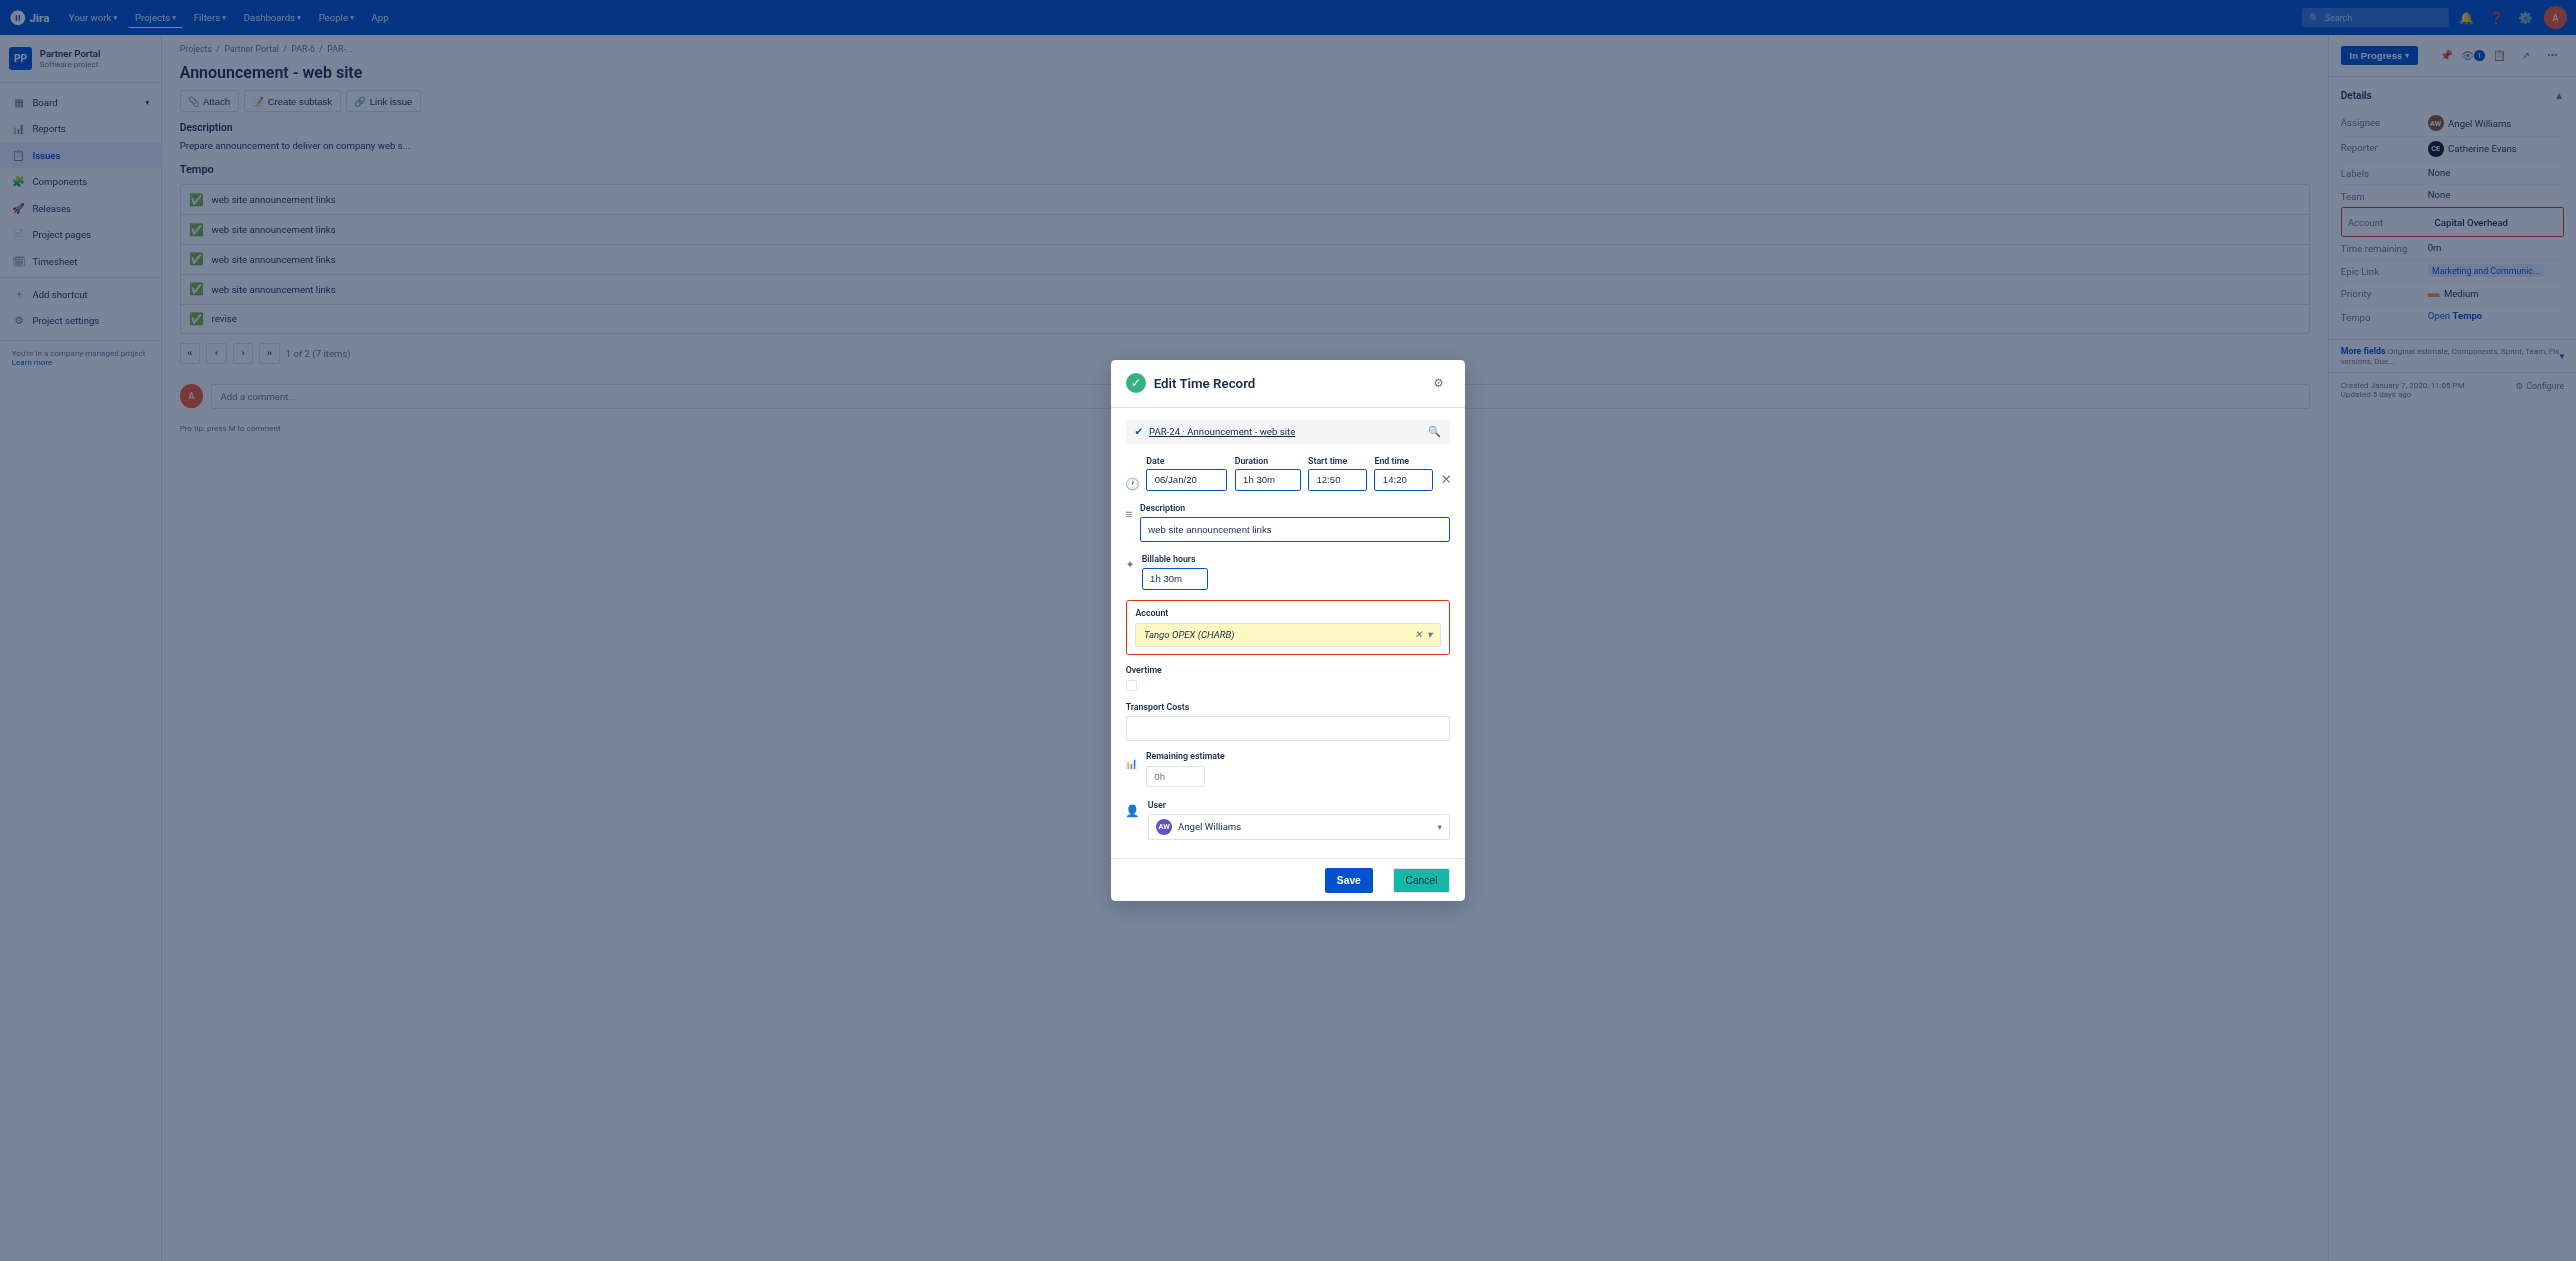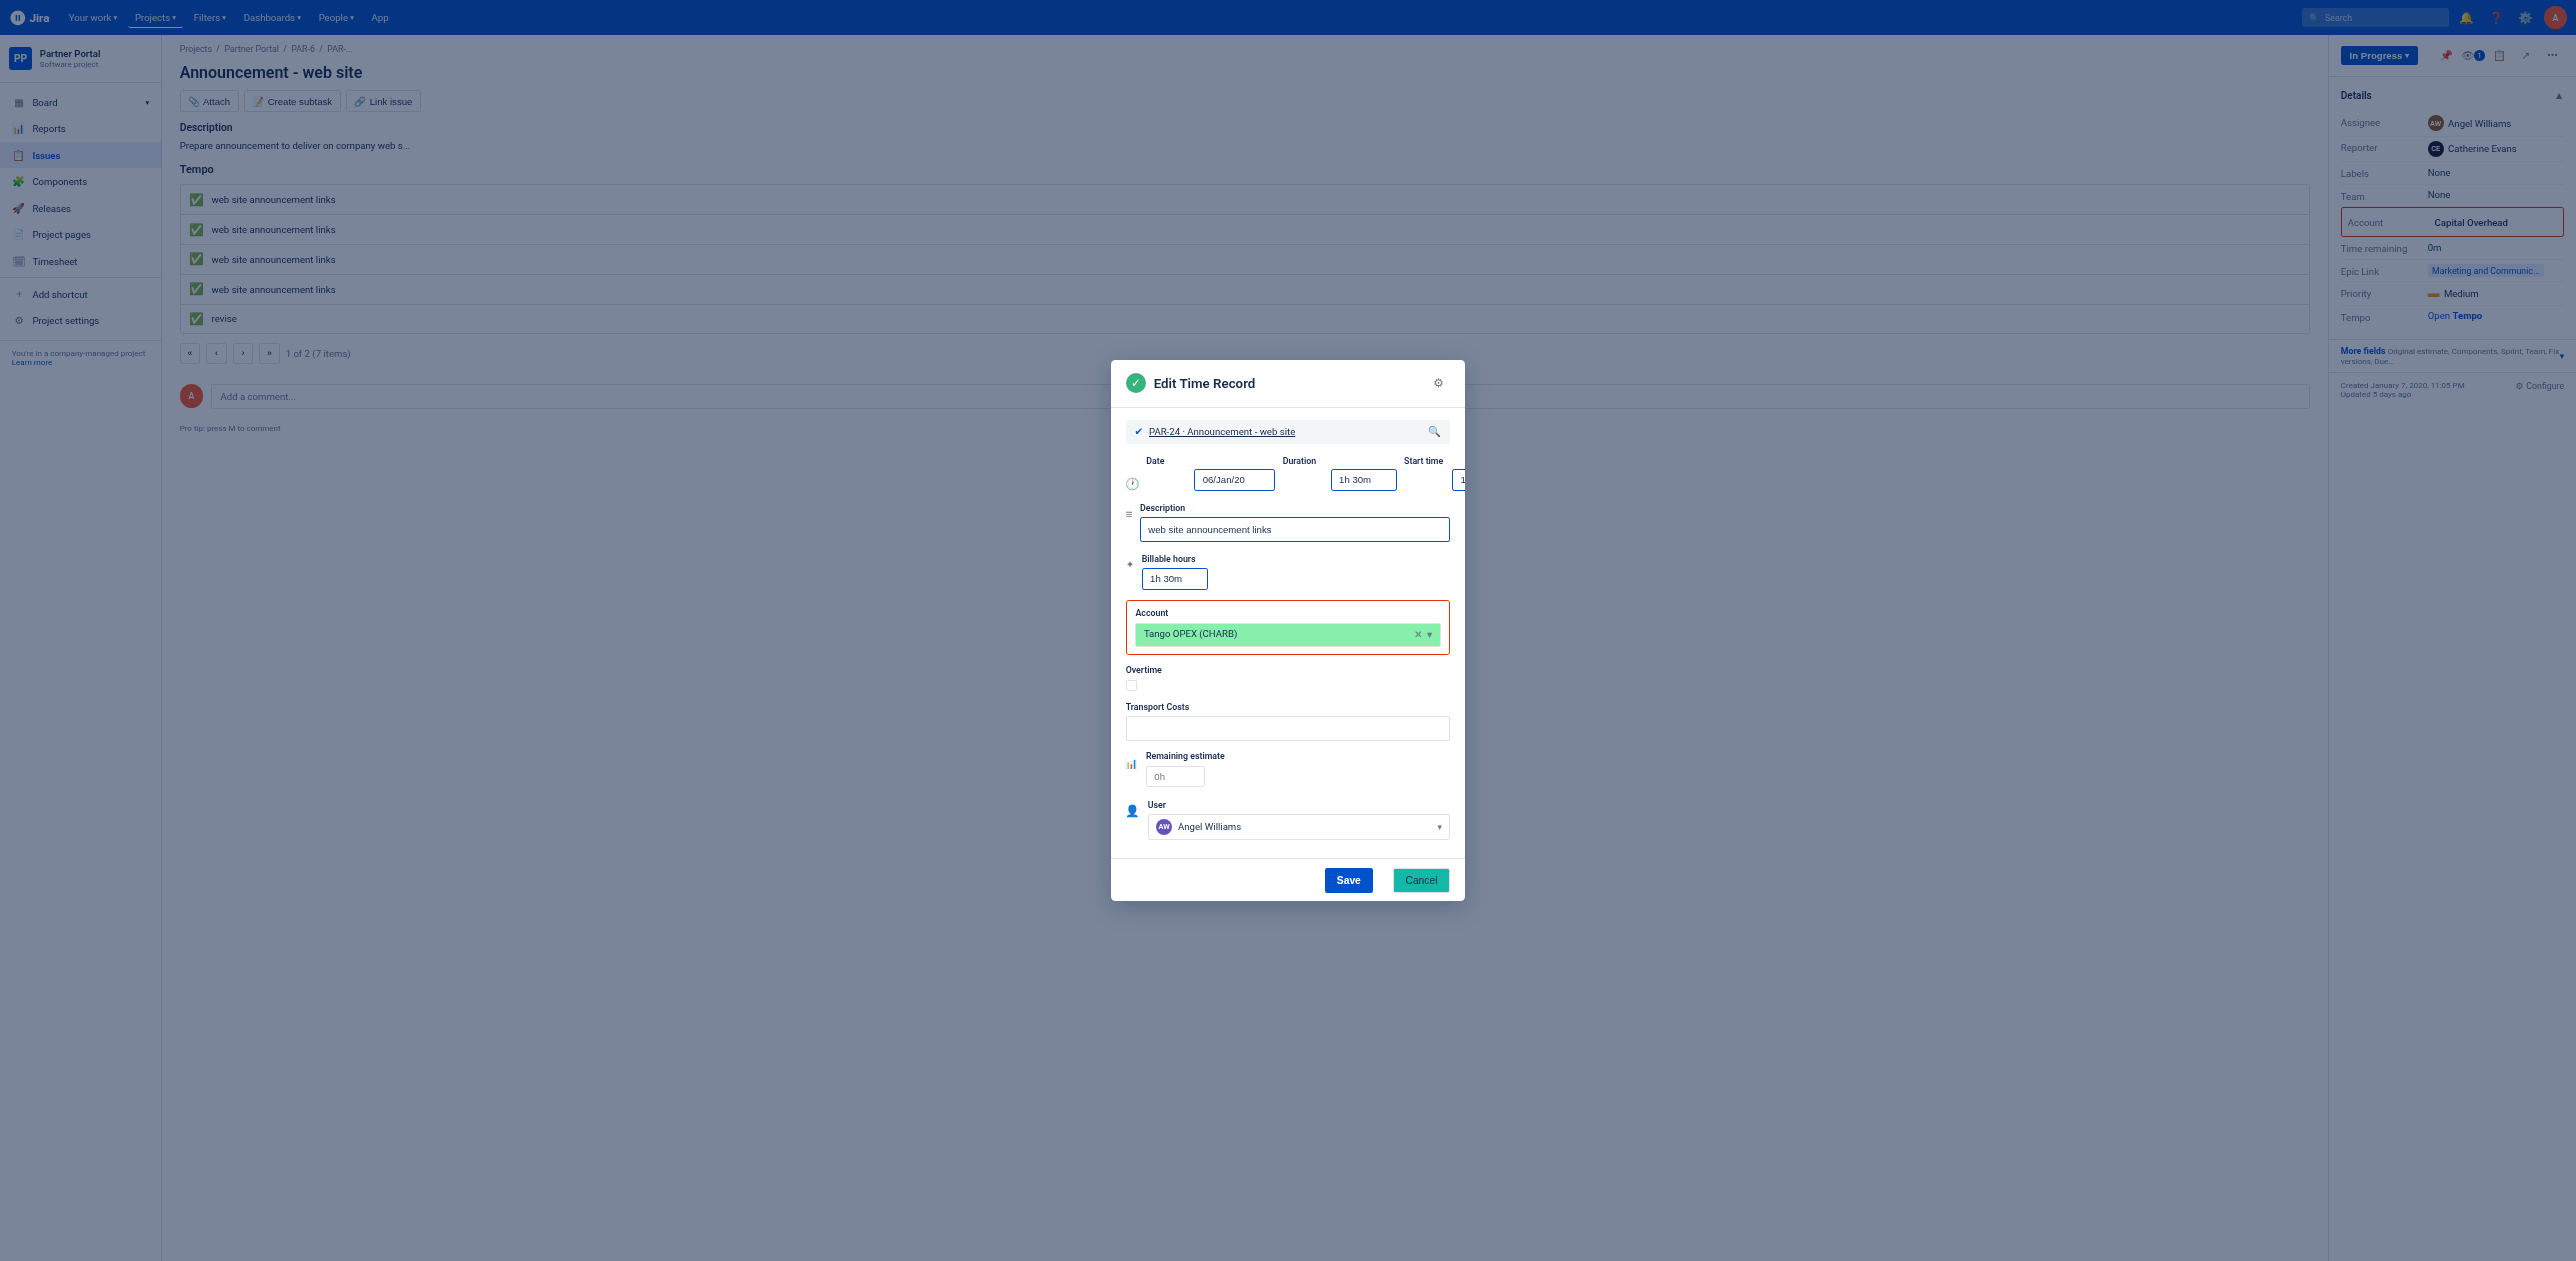--- a/index.html
+++ b/index.html
@@ -117,33 +117,33 @@
     .modal-title { font-size: 13.3px; font-weight: 600; color: #172b4d; flex: 1; }
     .modal-gear { width: 23.6px; height: 23.6px; display: flex; align-items: center; justify-content: center; color: #6b778c; cursor: pointer; border-radius: 2.2px; font-size: 11.8px; }
 
     .modal-body { padding: 11.8px 14.7px; }
     .modal-task-row { display: flex; align-items: center; gap: 5.9px; background: #f4f5f7; border-radius: 2.9px; padding: 5.9px 8.8px; margin-bottom: 11.8px; }
     .modal-task-icon { color: #0052cc; font-size: 10.3px; }
     .modal-task-text { flex: 1; font-size: 9.6px; color: #172b4d; text-decoration: underline; }
     .modal-search-icon { color: #6b778c; cursor: pointer; }
     .form-group { display: flex; flex-direction: column; gap: 2.9px; }
     .form-label { font-size: 8.8px; font-weight: 600; color: #172b4d; }
-    .form-input { border: 1.5px solid #0052cc; border-radius: 2.2px; padding: 4.4px 7.4px; font-size: 9.6px; color: #172b4d; background: white; outline: none; width: 100%; margin-left: 48px; }
+    .form-input { border: 1.5px solid #0052cc; border-radius: 2.2px; padding: 4.4px 7.4px; font-size: 9.6px; color: #172b4d; background: white; outline: none; width: 100%; }
 
     .desc-row { display: flex; align-items: flex-start; gap: 7.4px; margin-bottom: 10.3px; }
     .desc-icon { color: #6b778c; font-size: 11.8px; margin-top: 5.9px; flex-shrink: 0; }
     .desc-input { flex: 1; border: 1.5px solid #0052cc; border-radius: 2.2px; padding: 5.9px 7.4px; font-size: 9.6px; color: #172b4d; outline: none; }
 
     .billable-row { display: flex; align-items: flex-start; gap: 7.4px; margin-bottom: 10.3px; }
     .billable-icon { color: #6b778c; font-size: 10.3px; margin-top: 5.9px; flex-shrink: 0; }
     .billable-input { border: 1.5px solid #0052cc; border-radius: 2.2px; padding: 4.4px 7.4px; font-size: 9.6px; color: #172b4d; width: 66px; outline: none; }
 
     .account-section { border: 1.5px solid #de350b; border-radius: 2.9px; padding: 7.4px 8.8px; margin-bottom: 10.3px; }
     .account-section-label { font-size: 8.8px; font-weight: 600; color: #172b4d; margin-bottom: 4.4px; }
-    .account-select { display: flex; border: 0.7px solid #dfe1e6; border-radius: 2.2px; padding: 4.4px 7.4px; background: #86efac; cursor: pointer; }
+    .account-select { display: flex; align-items: center; border: 0.7px solid #dfe1e6; border-radius: 2.2px; padding: 4.4px 7.4px; background: #fef9c3; cursor: pointer; font-style: italic; }
     .account-select-text { flex: 1; font-size: 9.6px; color: #172b4d; }
     .account-select-actions { display: flex; align-items: center; gap: 4.4px; color: #6b778c; }
 
     .overtime-section { margin-bottom: 10.3px; }
     .overtime-label { font-size: 8.8px; font-weight: 600; color: #172b4d; margin-bottom: 4.4px; }
     .overtime-checkbox { width: 11.8px; height: 11.8px; border: 1.5px solid #dfe1e6; border-radius: 1.5px; background: white; cursor: pointer; }
 
     .transport-section { margin-bottom: 10.3px; }
     .transport-label { font-size: 8.8px; font-weight: 600; color: #172b4d; margin-bottom: 4.4px; }
     .transport-input { width: 100%; border: 1.5px solid #dfe1e6; border-radius: 2.2px; padding: 5.9px 7.4px; font-size: 9.6px; outline: none; }

